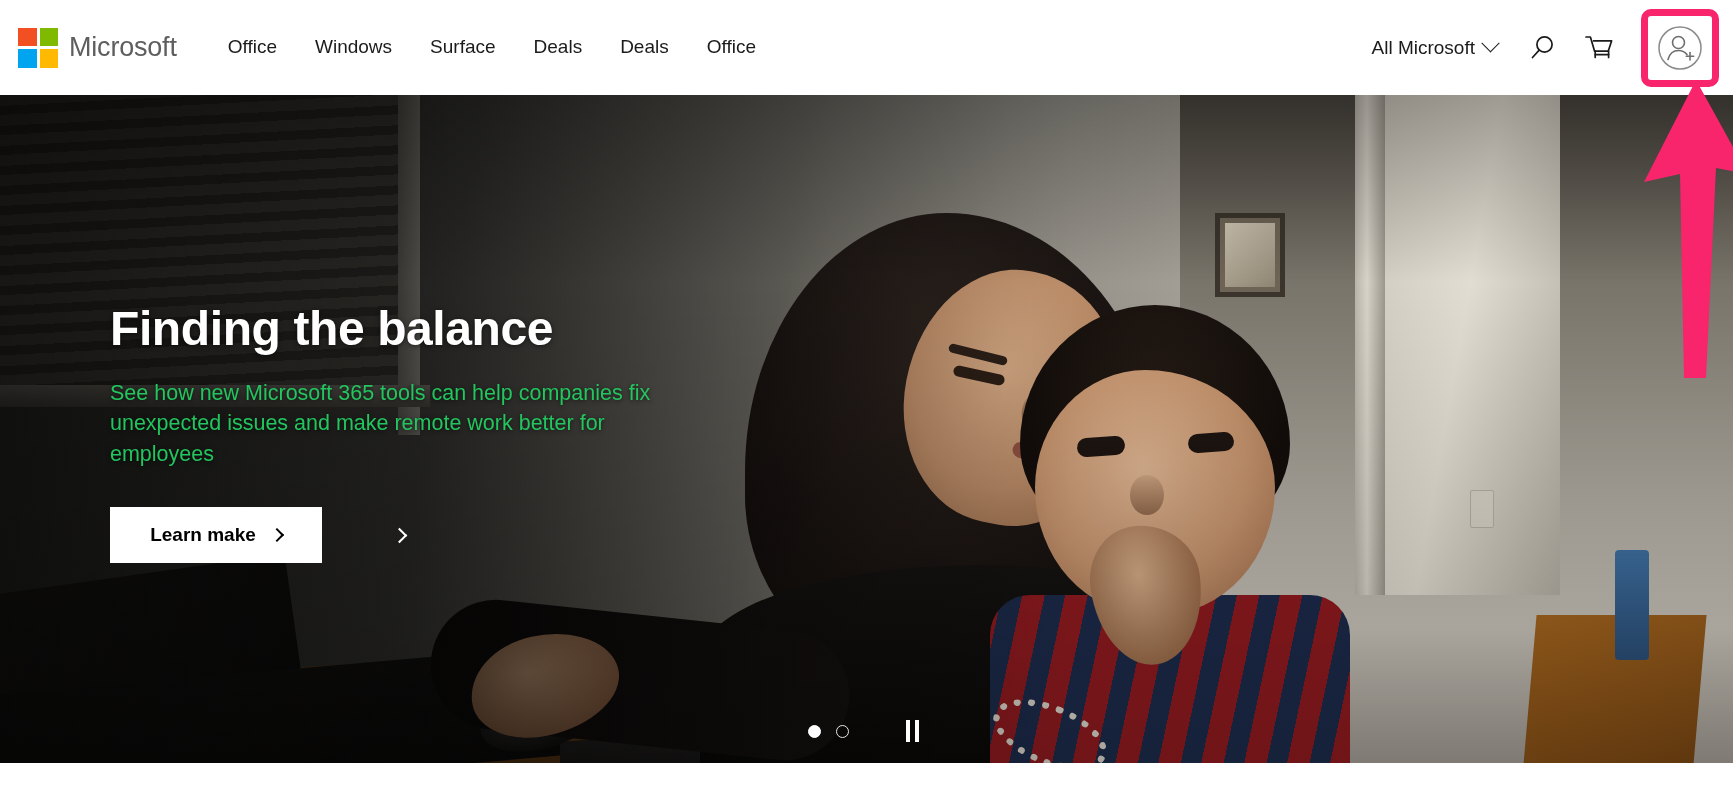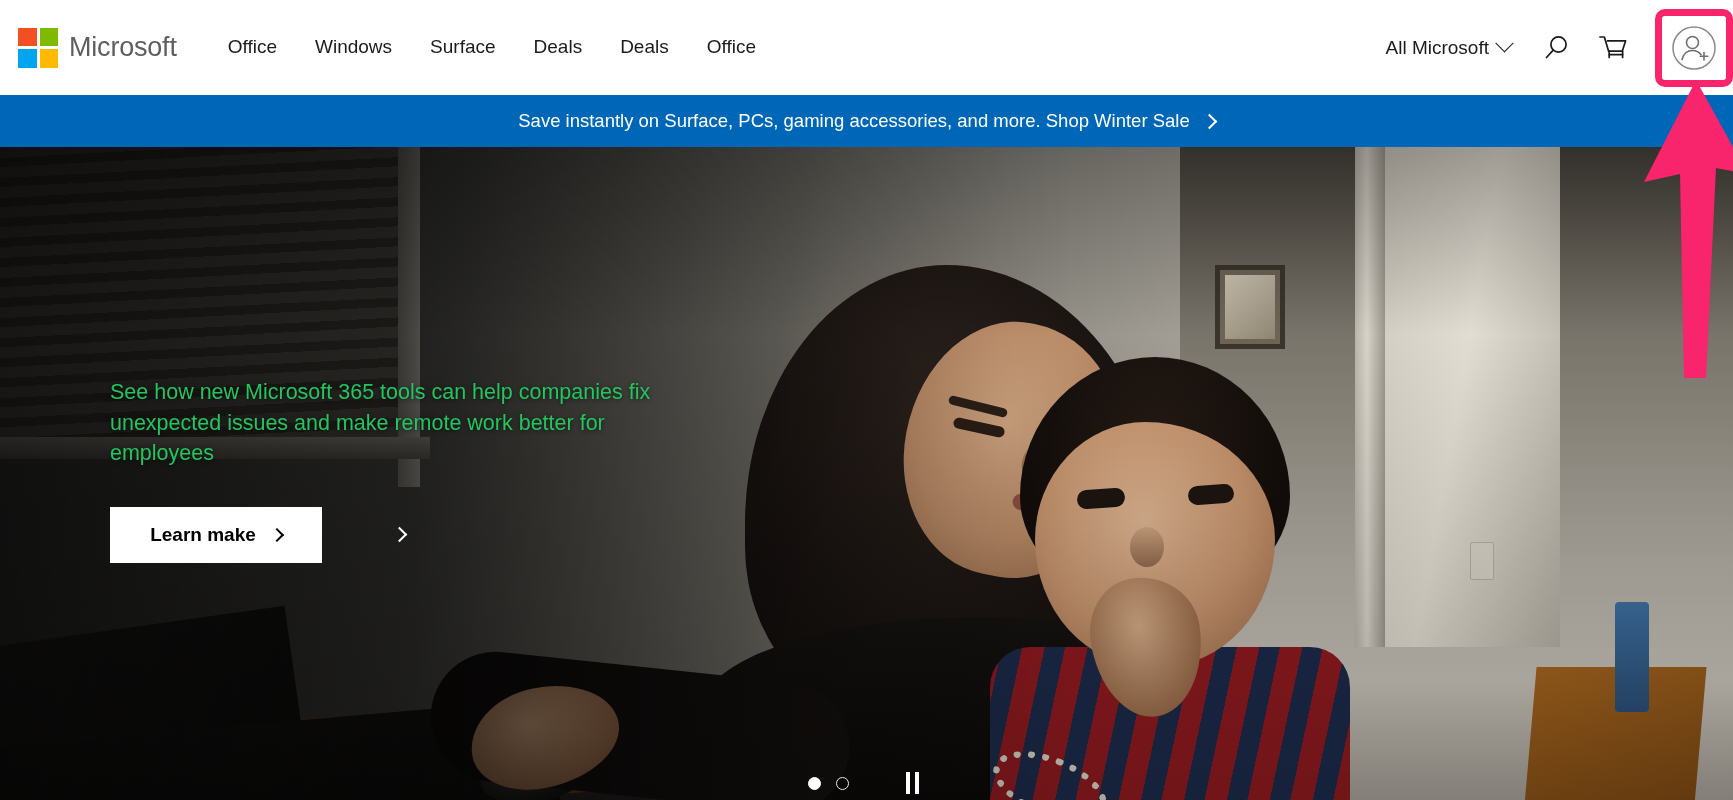--- a/index.html
+++ b/index.html
@@ -52,20 +52,21 @@
     white-space: nowrap;
     cursor: pointer;
     line-height: 1.2;
   }
 
   .header-right {
     margin-left: auto;
     display: flex;
     align-items: center;
     height: 100%;
+    padding-right: 14px;
     gap: 0;
   }
   .all-ms {
     font-size: 19px;
     color: #1b1b1b;
     display: flex; align-items: center; gap: 9px;
     padding: 10px 16px;
     white-space: nowrap;
     cursor: pointer;
   }
@@ -466,26 +467,20 @@
           <circle cx="21.5" cy="17.5" r="6" fill="none" stroke="#6e6e6e" stroke-width="1.6"></circle>
           <path d="M11 34.5 c1.6 -6.2 6 -9 10.6 -9 c3.3 0 6.4 1.4 8.5 4.2" fill="none" stroke="#6e6e6e" stroke-width="1.6" stroke-linecap="round"></path>
           <line x1="33" y1="27.5" x2="33" y2="35" stroke="#6e6e6e" stroke-width="1.6" stroke-linecap="round"></line>
           <line x1="29.3" y1="31.3" x2="36.7" y2="31.3" stroke="#6e6e6e" stroke-width="1.6" stroke-linecap="round"></line>
         </svg>
       </div>
 
     </div>
   </header>
 
-  <div class="banner">
-    <div class="banner-link">
-      <span class="banner-text">Save instantly on Surface, PCs, gaming accessories, and more. Shop Winter Sale</span>
-      <span class="chev-right"></span>
-    </div>
-  </div>
 
   <section class="hero">
 
     <div class="hero-photo">
       <div class="ph bg-wall"></div>
       <div class="ph bg-hall"></div>
       <div class="ph door-frame"></div>
       <div class="ph door-panel"></div>
       <div class="ph picture-frame"></div>
       <div class="ph outlet"></div>
@@ -514,20 +509,21 @@
       <div class="ph c-face"></div>
       <div class="ph c-eye-l"></div>
       <div class="ph c-eye-r"></div>
       <div class="ph c-nose"></div>
       <div class="ph c-hand"></div>
       <div class="ph bracelet"></div>
       <div class="ph hero-vignette"></div>
     </div>
 
     <div class="hero-copy">
+      <h1 class="hero-title">Finding the balance</h1>
       <p class="hero-sub">See how new Microsoft 365 tools can help companies fix unexpected issues and make remote work better for employees</p>
       <div class="hero-ctas">
         <button class="btn-primary">
           <span>Learn make</span>
           <span class="chev-right-dark"></span>
         </button>
         <div class="btn-link">
           <span class="chev-right"></span>
         </div>
       </div>

